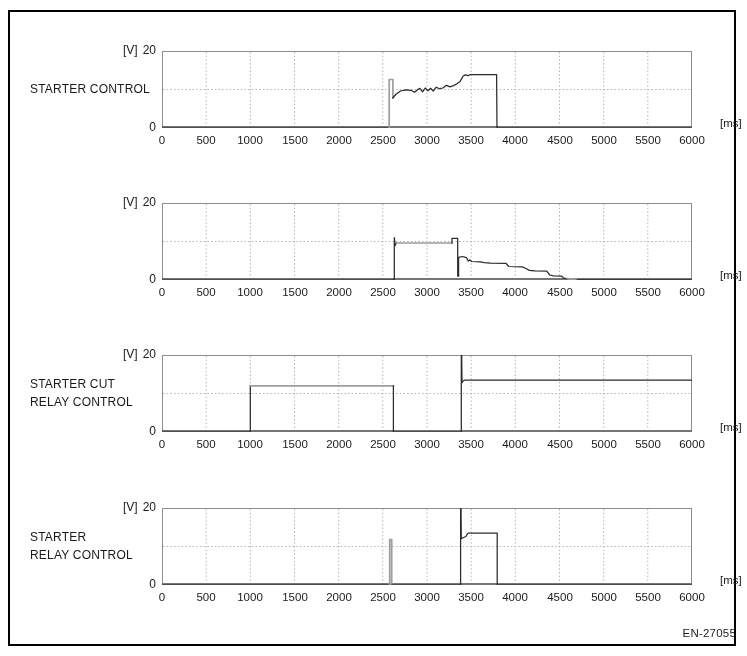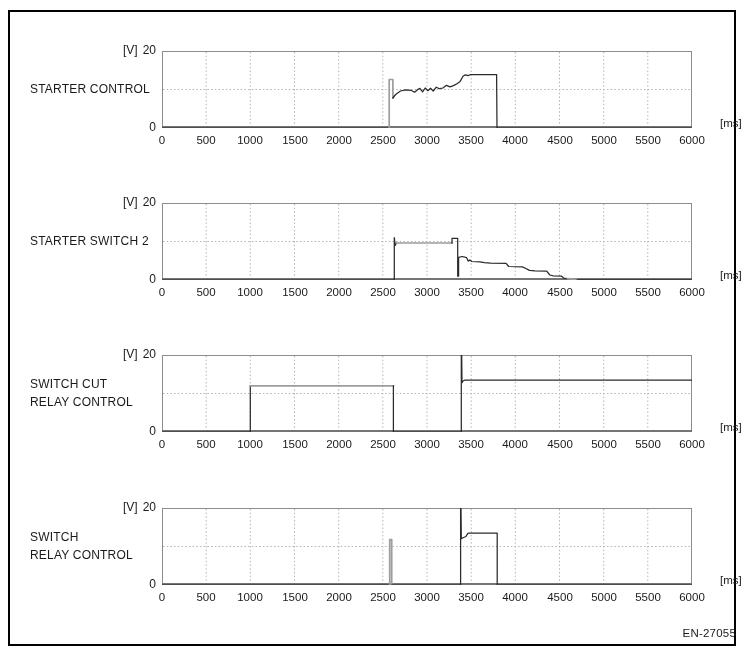--- a/index.html
+++ b/index.html
@@ -93,24 +93,20 @@
       <span class="tick" style="left: 331px;">4000</span>
       <span class="tick" style="left: 376px;">4500</span>
       <span class="tick" style="left: 420px;">5000</span>
       <span class="tick" style="left: 464px;">5500</span>
       <span class="tick" style="left: 508px;">6000</span>
     </div>
   <div class="ms-label">[ms]</div>
 </div>
 
 <div class="chart" style="top:203px">
-  <div class="sig-label">
-    <div>STARTER SWITCH 2</div>
-    <div></div>
-  </div>
   <div class="vlabel">
     <span class="unit">[V]</span><span>20</span>
   </div>
   <div class="ylow">0</div>
   <div class="plotwrap">
     <svg class="plot" viewBox="0 0 530 77">
         <line x1="44.2" y1="1" x2="44.2" y2="76" stroke="#b4b4b4" stroke-width="1" stroke-dasharray="1.5 2.2"></line>
         <line x1="88.3" y1="1" x2="88.3" y2="76" stroke="#b4b4b4" stroke-width="1" stroke-dasharray="1.5 2.2"></line>
         <line x1="132.5" y1="1" x2="132.5" y2="76" stroke="#b4b4b4" stroke-width="1" stroke-dasharray="1.5 2.2"></line>
         <line x1="176.7" y1="1" x2="176.7" y2="76" stroke="#b4b4b4" stroke-width="1" stroke-dasharray="1.5 2.2"></line>
@@ -144,21 +140,21 @@
       <span class="tick" style="left: 376px;">4500</span>
       <span class="tick" style="left: 420px;">5000</span>
       <span class="tick" style="left: 464px;">5500</span>
       <span class="tick" style="left: 508px;">6000</span>
     </div>
   <div class="ms-label">[ms]</div>
 </div>
 
 <div class="chart" style="top:355px">
   <div class="sig-label">
-    <div>SWITCH CUT</div>
+    <div>STARTER CUT</div>
     <div>RELAY CONTROL</div>
   </div>
   <div class="vlabel">
     <span class="unit">[V]</span><span>20</span>
   </div>
   <div class="ylow">0</div>
   <div class="plotwrap">
     <svg class="plot" viewBox="0 0 530 77">
         <line x1="44.2" y1="1" x2="44.2" y2="76" stroke="#b4b4b4" stroke-width="1" stroke-dasharray="1.5 2.2"></line>
         <line x1="88.3" y1="1" x2="88.3" y2="76" stroke="#b4b4b4" stroke-width="1" stroke-dasharray="1.5 2.2"></line>
@@ -192,21 +188,21 @@
       <span class="tick" style="left: 376px;">4500</span>
       <span class="tick" style="left: 420px;">5000</span>
       <span class="tick" style="left: 464px;">5500</span>
       <span class="tick" style="left: 508px;">6000</span>
     </div>
   <div class="ms-label">[ms]</div>
 </div>
 
 <div class="chart" style="top:508px">
   <div class="sig-label">
-    <div>SWITCH</div>
+    <div>STARTER</div>
     <div>RELAY CONTROL</div>
   </div>
   <div class="vlabel">
     <span class="unit">[V]</span><span>20</span>
   </div>
   <div class="ylow">0</div>
   <div class="plotwrap">
     <svg class="plot" viewBox="0 0 530 77">
         <line x1="44.2" y1="1" x2="44.2" y2="76" stroke="#b4b4b4" stroke-width="1" stroke-dasharray="1.5 2.2"></line>
         <line x1="88.3" y1="1" x2="88.3" y2="76" stroke="#b4b4b4" stroke-width="1" stroke-dasharray="1.5 2.2"></line>

